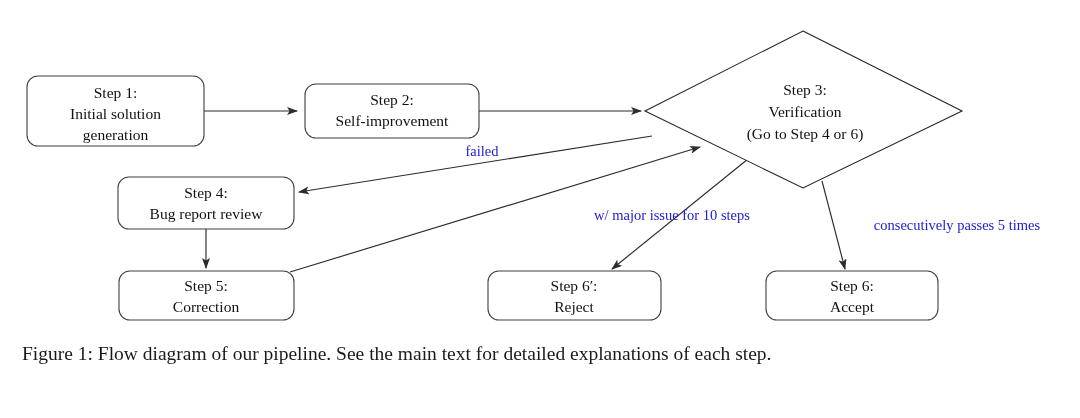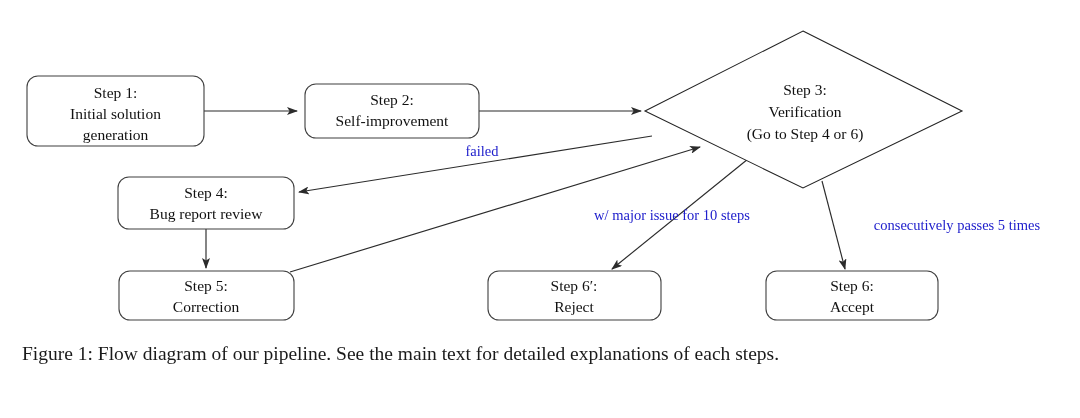--- a/index.html
+++ b/index.html
@@ -151,15 +151,15 @@
       <text class="node-label" x="574" y="312">Reject</text>
     </g>
 
     <g>
       <rect class="node-shape" x="766" y="271" width="172" height="49" rx="11" ry="11"></rect>
       <text class="node-label" x="852" y="291">Step 6:</text>
       <text class="node-label" x="852" y="312">Accept</text>
     </g>
   </svg>
 
-  <div class="caption">Figure 1: Flow diagram of our pipeline. See the main text for detailed explanations of each steps.</div>
+  <div class="caption">Figure 1: Flow diagram of our pipeline. See the main text for detailed explanations of each step.</div>
 
 </div>
 
 </body></html>

